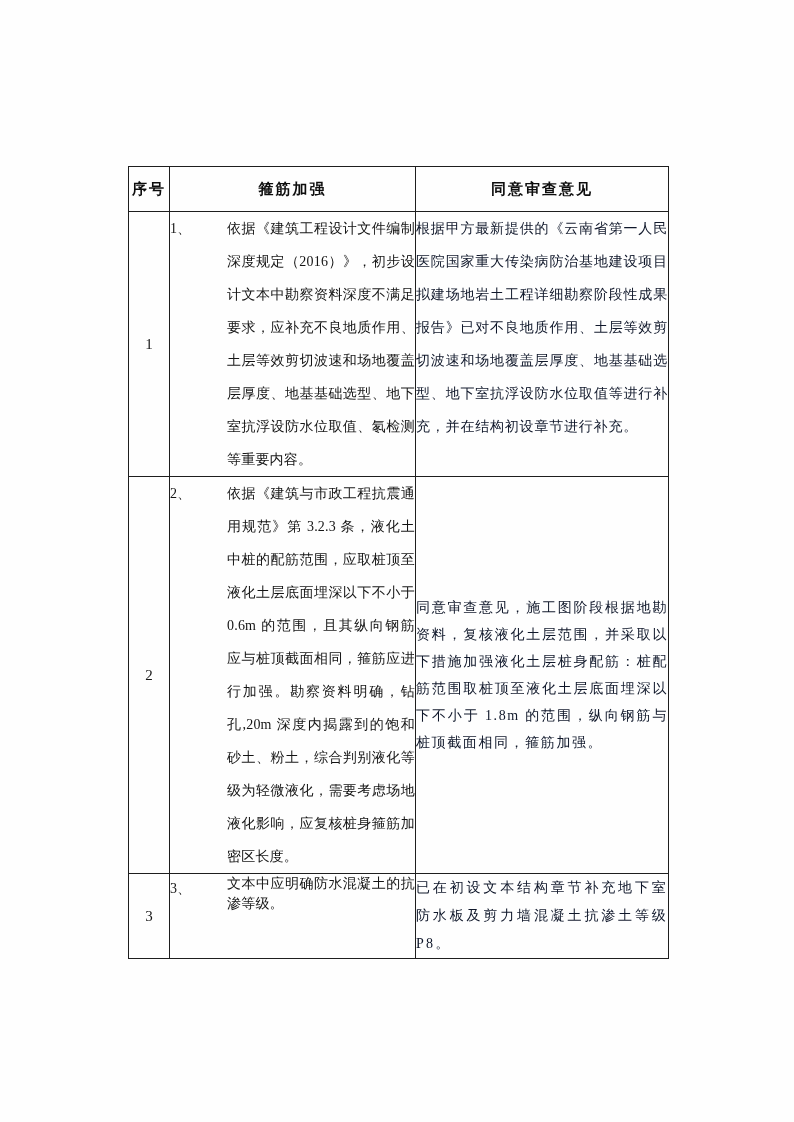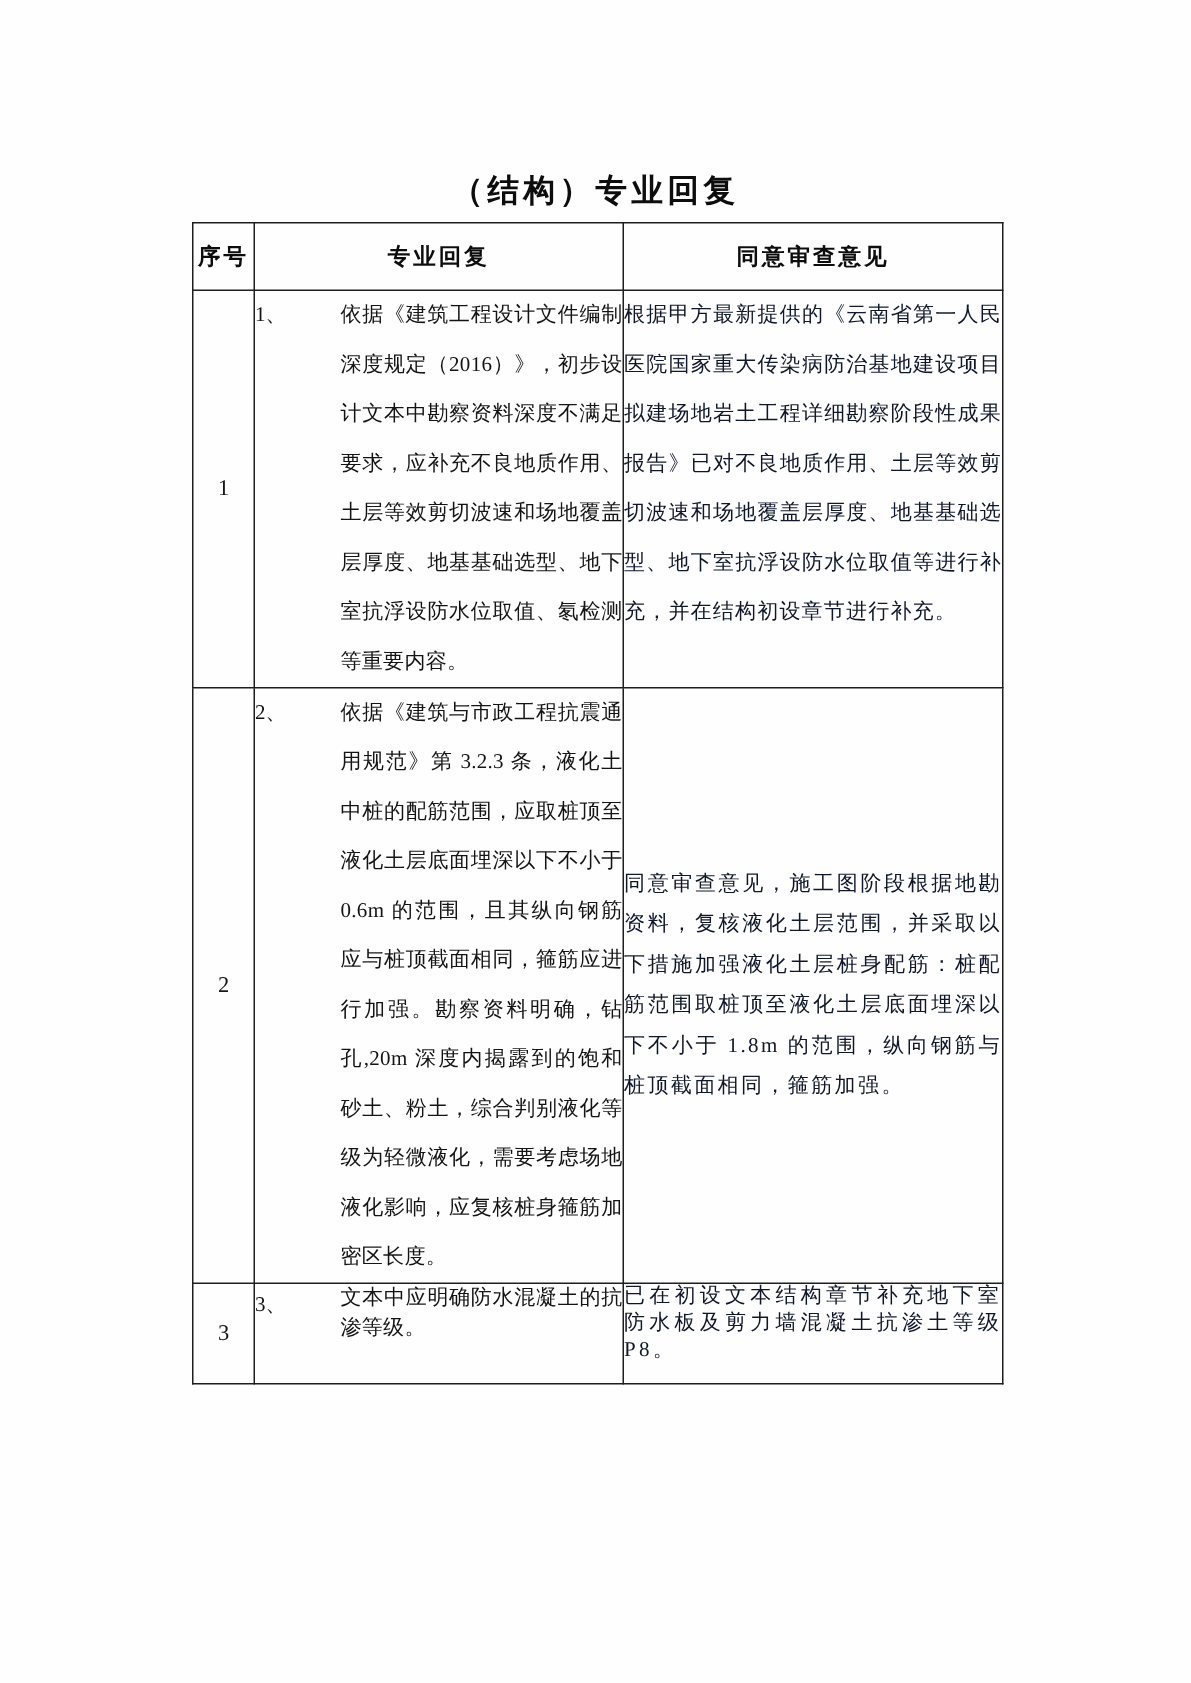--- a/index.html
+++ b/index.html
@@ -24,21 +24,21 @@
     text-align: center;
     font-family: "Liberation Sans", "DejaVu Sans", sans-serif;
     font-weight: bold;
     font-size: 21px;
     letter-spacing: 3px;
     color: #0d0d0d;
   }
   table.review-table {
     position: absolute;
     left: 128px;
-    top: 148px;
+    top: 166px;
     width: 540px;
     border-collapse: collapse;
     table-layout: fixed;
   }
   .review-table th,
   .review-table td {
     border: 1.6px solid #1e1e1e;
     padding: 0;
   }
   .review-table th {
@@ -91,44 +91,43 @@
     line-height: 33px;
     letter-spacing: 0.8px;
   }
   .row-2 .reply-cell {
     vertical-align: middle;
     line-height: 27px;
     letter-spacing: 1.6px;
   }
   .row-3 .reply-cell {
     vertical-align: top;
-    line-height: 18px;
+    line-height: 28px;
     letter-spacing: 2.2px;
   }
   .row-1 .hcell { height: 197px; }
   .row-2 .hcell { height: 272px; }
   .row-3 .hcell { height: 66px; }
 </style>
 </head>
 <body>
 
 <div class="page">
 
-  <div class="title">（结构）专业回复</div>
 
   <table class="review-table">
     <colgroup>
       <col style="width:41px">
       <col style="width:246px">
       <col style="width:253px">
     </colgroup>
     <thead>
       <tr>
         <th>序号</th>
-        <th>专业回复</th>
+        <th>箍筋加强</th>
         <th>同意审查意见</th>
       </tr>
     </thead>
     <tbody>
       <tr class="row-1">
         <td class="no-cell hcell">1</td>
         <td class="comment-cell hcell">
           <div class="comment-wrap">
             <span class="marker">1、</span>
             <div class="comment-text">依据《建筑工程设计文件编制深度规定（2016）》，初步设计文本中勘察资料深度不满足要求，应补充不良地质作用、土层等效剪切波速和场地覆盖层厚度、地基基础选型、地下室抗浮设防水位取值、氡检测等重要内容。</div>

